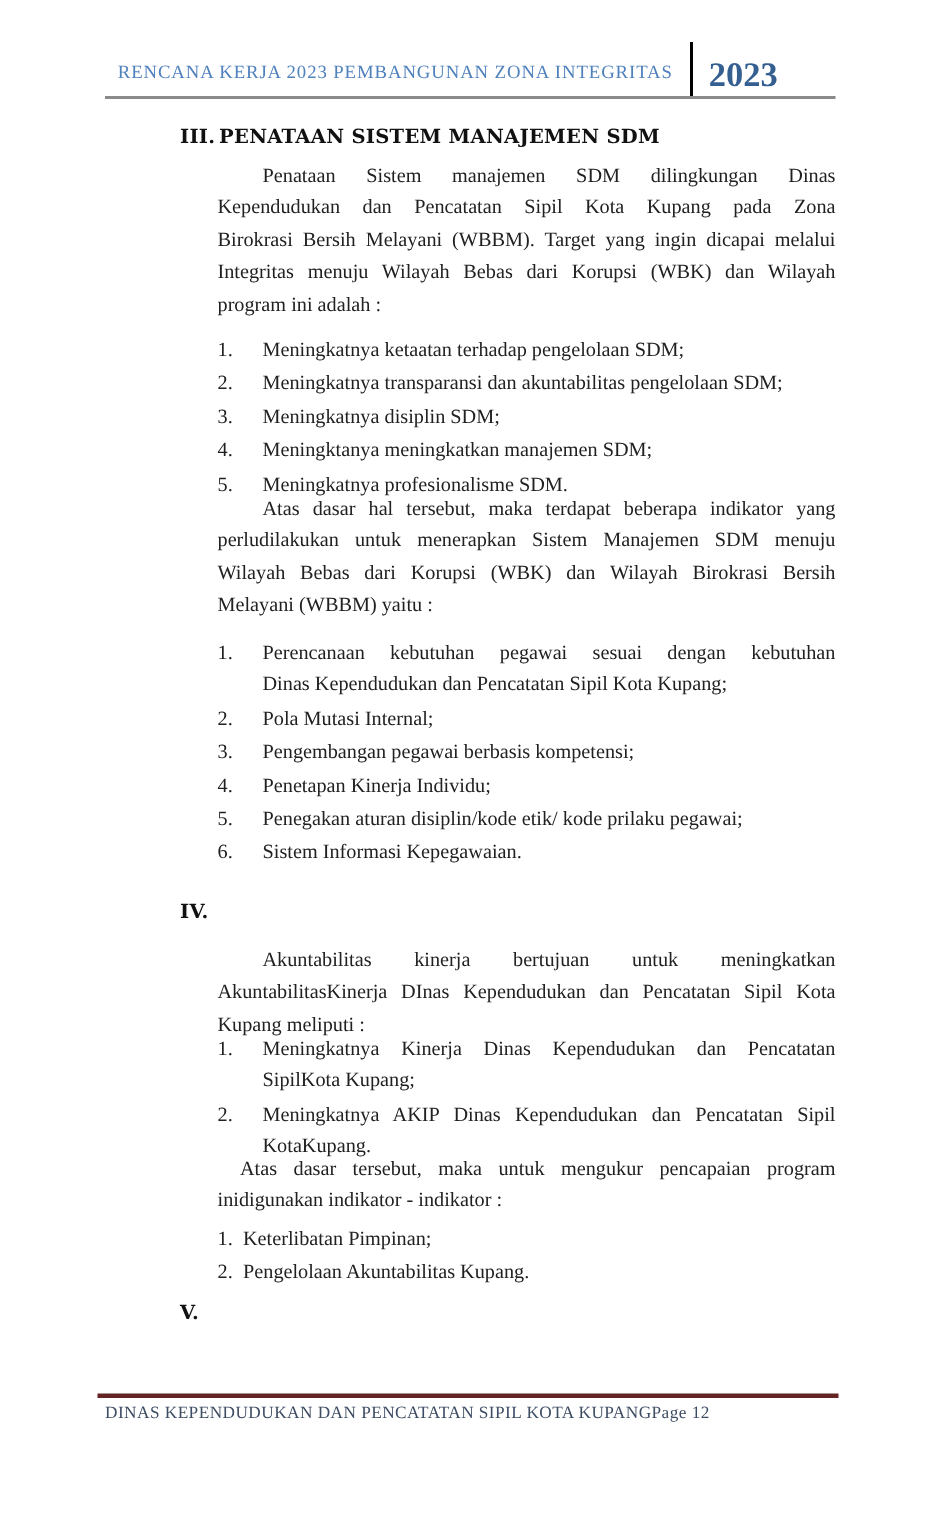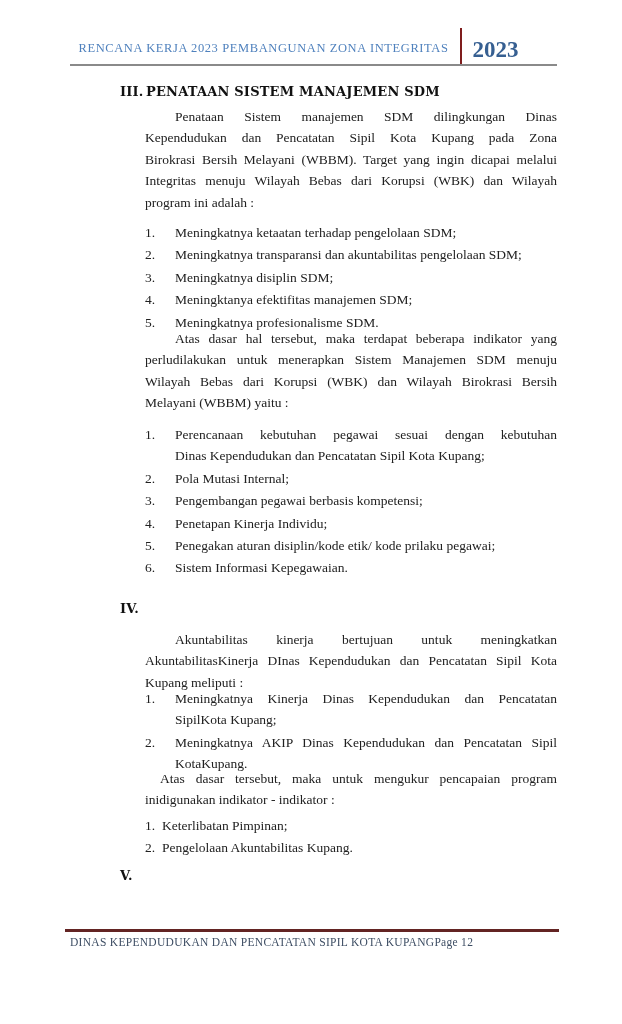--- a/index.html
+++ b/index.html
@@ -4,21 +4,21 @@
 <style>
   html,body{margin:0;padding:0;background:#ffffff;}
   .page{position:relative;width:622px;height:1024px;background:#ffffff;overflow:hidden;
         font-family:"Liberation Serif",serif;color:#212121;}
 
   
   .header{position:absolute;left:70px;top:28px;width:487px;height:36px;
           border-bottom:2px solid #8a8a8a;display:flex;justify-content:center;align-items:stretch;}
   .header-title{align-self:center;font-size:12.5px;letter-spacing:0.6px;color:#4f81bd;
                 padding-right:11px;margin-top:4px;}
-  .header-year{border-left:2px solid #7f1d1d;width:76px;padding-left:11px;
+  .header-year{border-left:2px solid #000000;width:76px;padding-left:11px;
                display:flex;align-items:flex-end;padding-bottom:3px;
                font-size:23px;font-weight:bold;color:#365f91;line-height:1;}
 
   
   .content{position:absolute;left:120px;top:0;width:437px;height:863px;font-size:13.5px;}
   .hd{position:absolute;left:0;right:0;display:flex;font-family:"DejaVu Serif",serif;
       font-weight:bold;font-size:13px;letter-spacing:0.2px;color:#111;}
   .hnum{display:inline-block;width:26px;flex:none;}
   .hnum-sm{display:inline-block;width:14px;flex:none;}
   .blk{position:absolute;left:25px;right:0;line-height:21.4px;}
@@ -69,21 +69,21 @@
       <div class="item">
         <span class="onum">2.</span>
         <div class="itext ll">Meningkatnya transparansi dan akuntabilitas pengelolaan SDM;</div>
       </div>
       <div class="item">
         <span class="onum">3.</span>
         <div class="itext ll">Meningkatnya disiplin SDM;</div>
       </div>
       <div class="item">
         <span class="onum">4.</span>
-        <div class="itext ll">Meningktanya efektifitas manajemen SDM;</div>
+        <div class="itext ll">Meningktanya meningkatkan manajemen SDM;</div>
       </div>
       <div class="item">
         <span class="onum">5.</span>
         <div class="itext ll">Meningkatnya profesionalisme SDM.</div>
       </div>
     </div>
 
     <div class="blk" style="top:328px">
       <div class="jl ind30">Atas dasar hal tersebut, maka terdapat beberapa indikator yang</div>
       <div class="jl">perludilakukan untuk menerapkan Sistem Manajemen SDM menuju</div>

